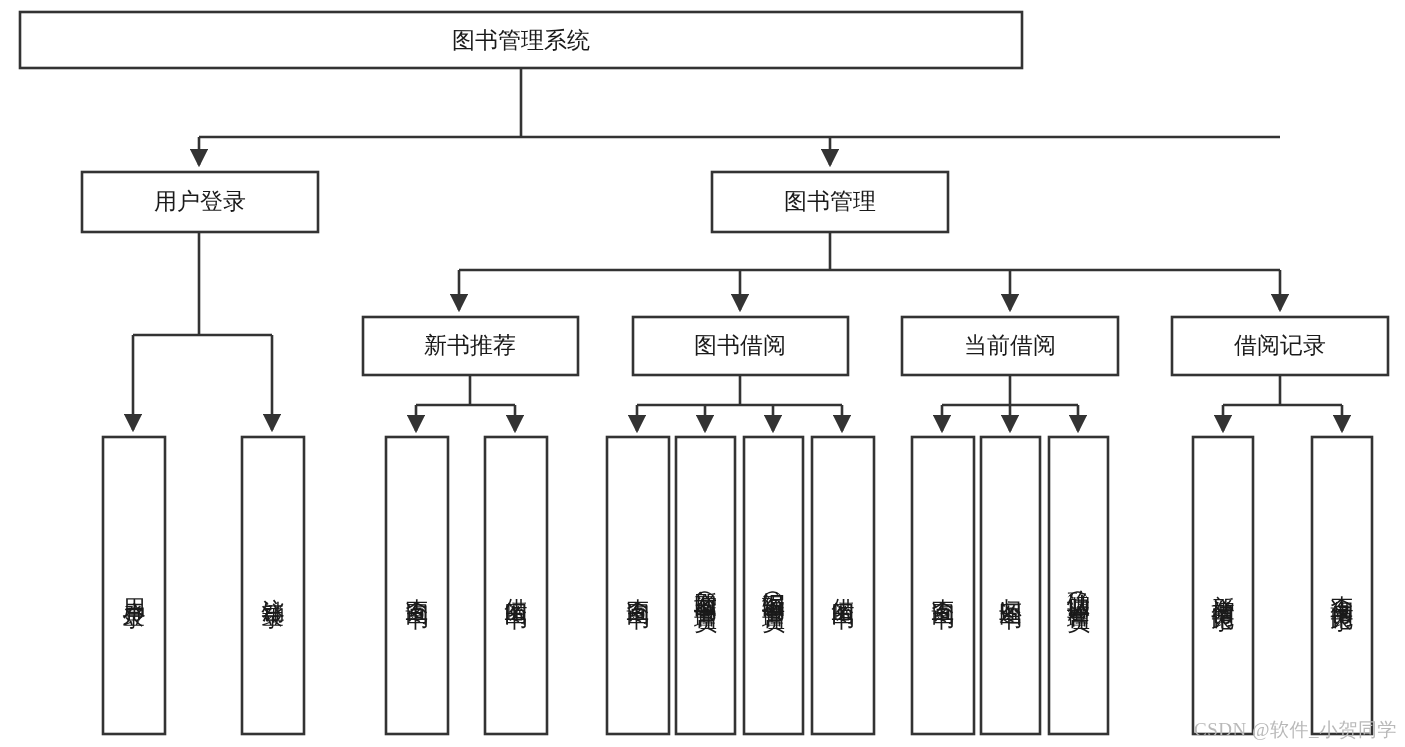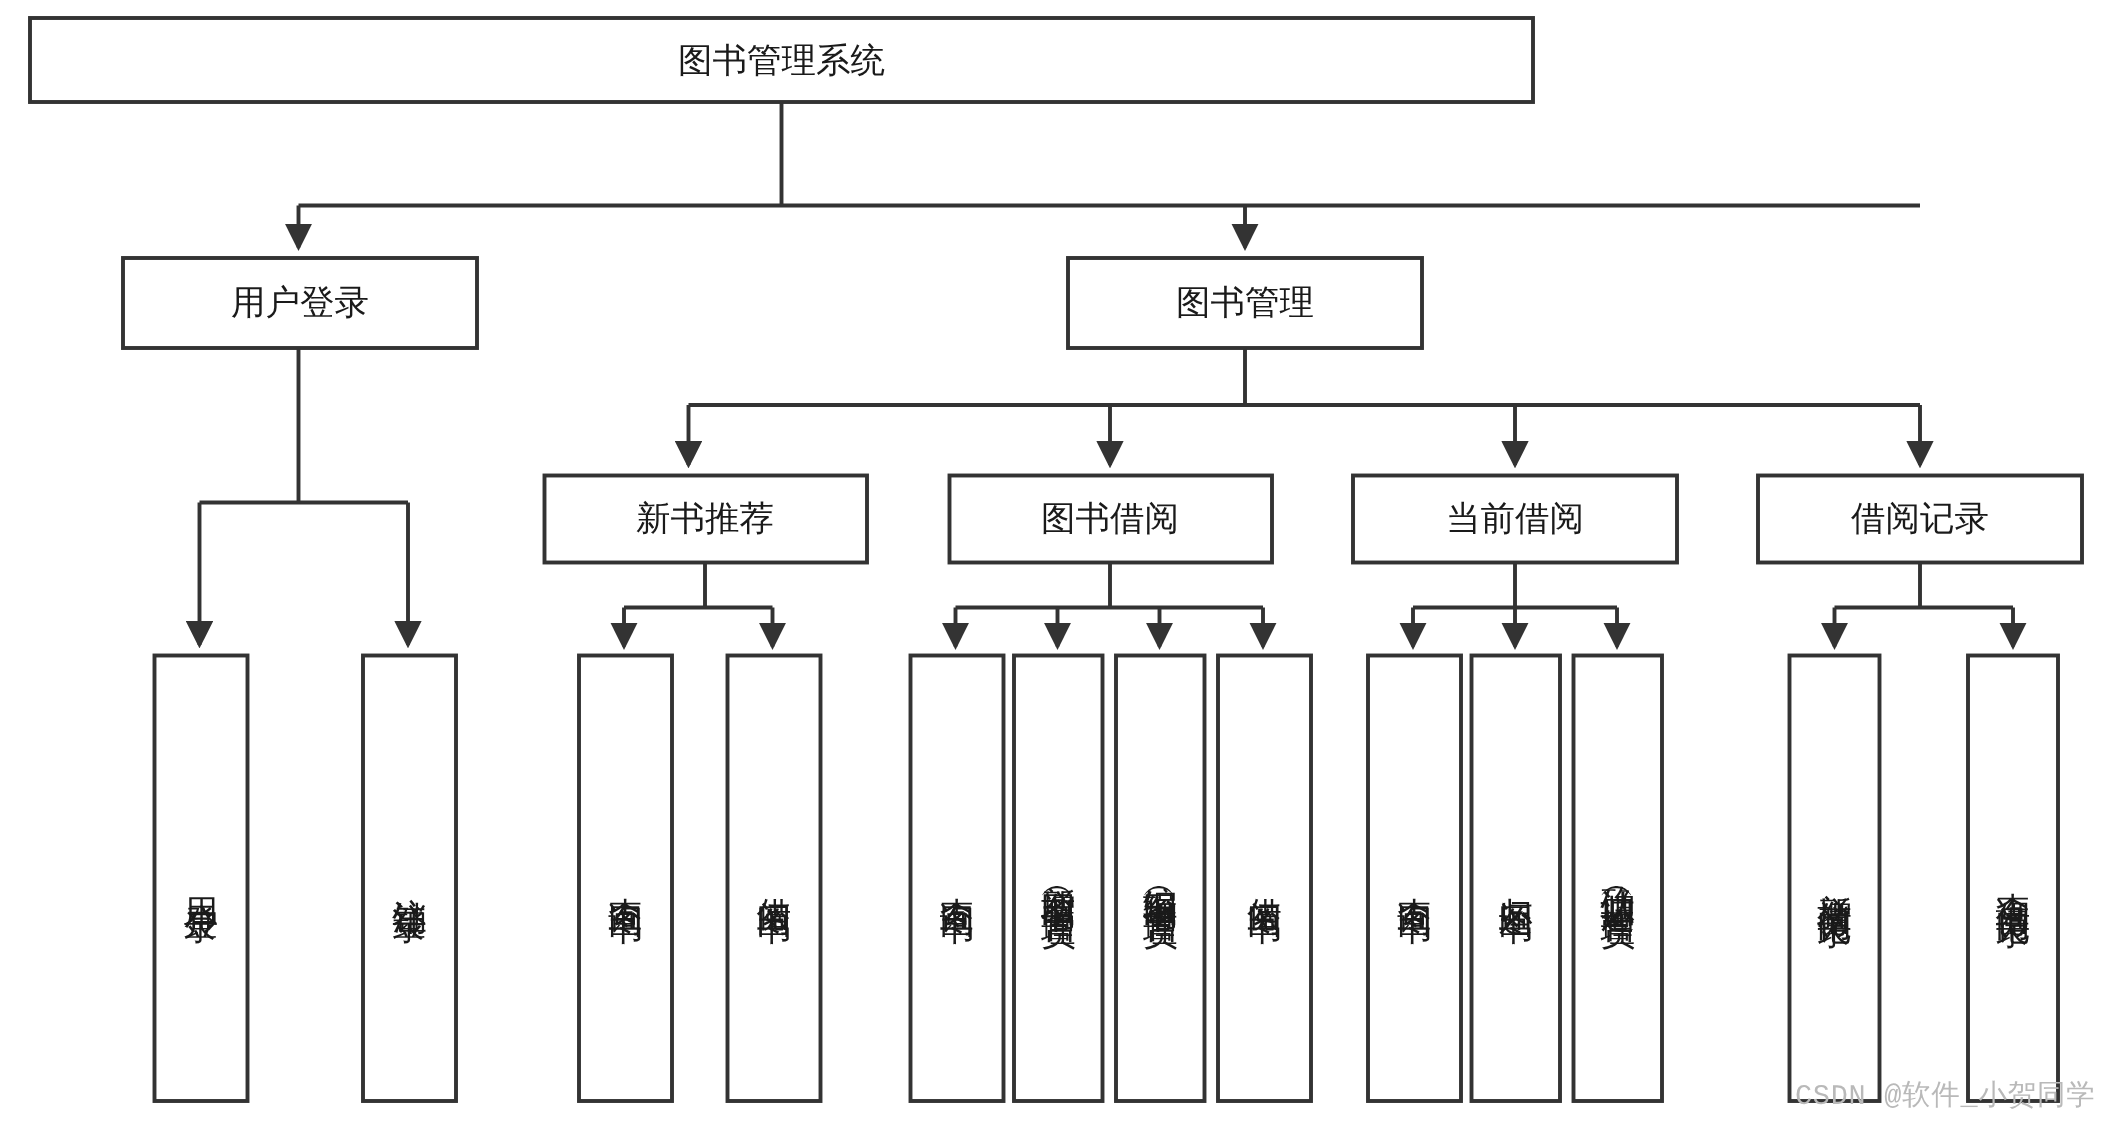--- a/index.html
+++ b/index.html
@@ -60,21 +60,21 @@
     color: #1a1a1a;
     line-height: 1.18;
     letter-spacing: 3px;
     white-space: nowrap;
     pointer-events: none;
   }
   .watermark {
     position: absolute;
     right: 8px;
     bottom: 4px;
-    font-family: Liberation Mono, monospace;
+    font-family: Liberation Serif, serif;
     font-size: 19px;
     color: #b9b9b9;
     letter-spacing: 0.5px;
     white-space: nowrap;
   }
 </style>
 </head>
 <body>
 
 <div id="diagram-root">

